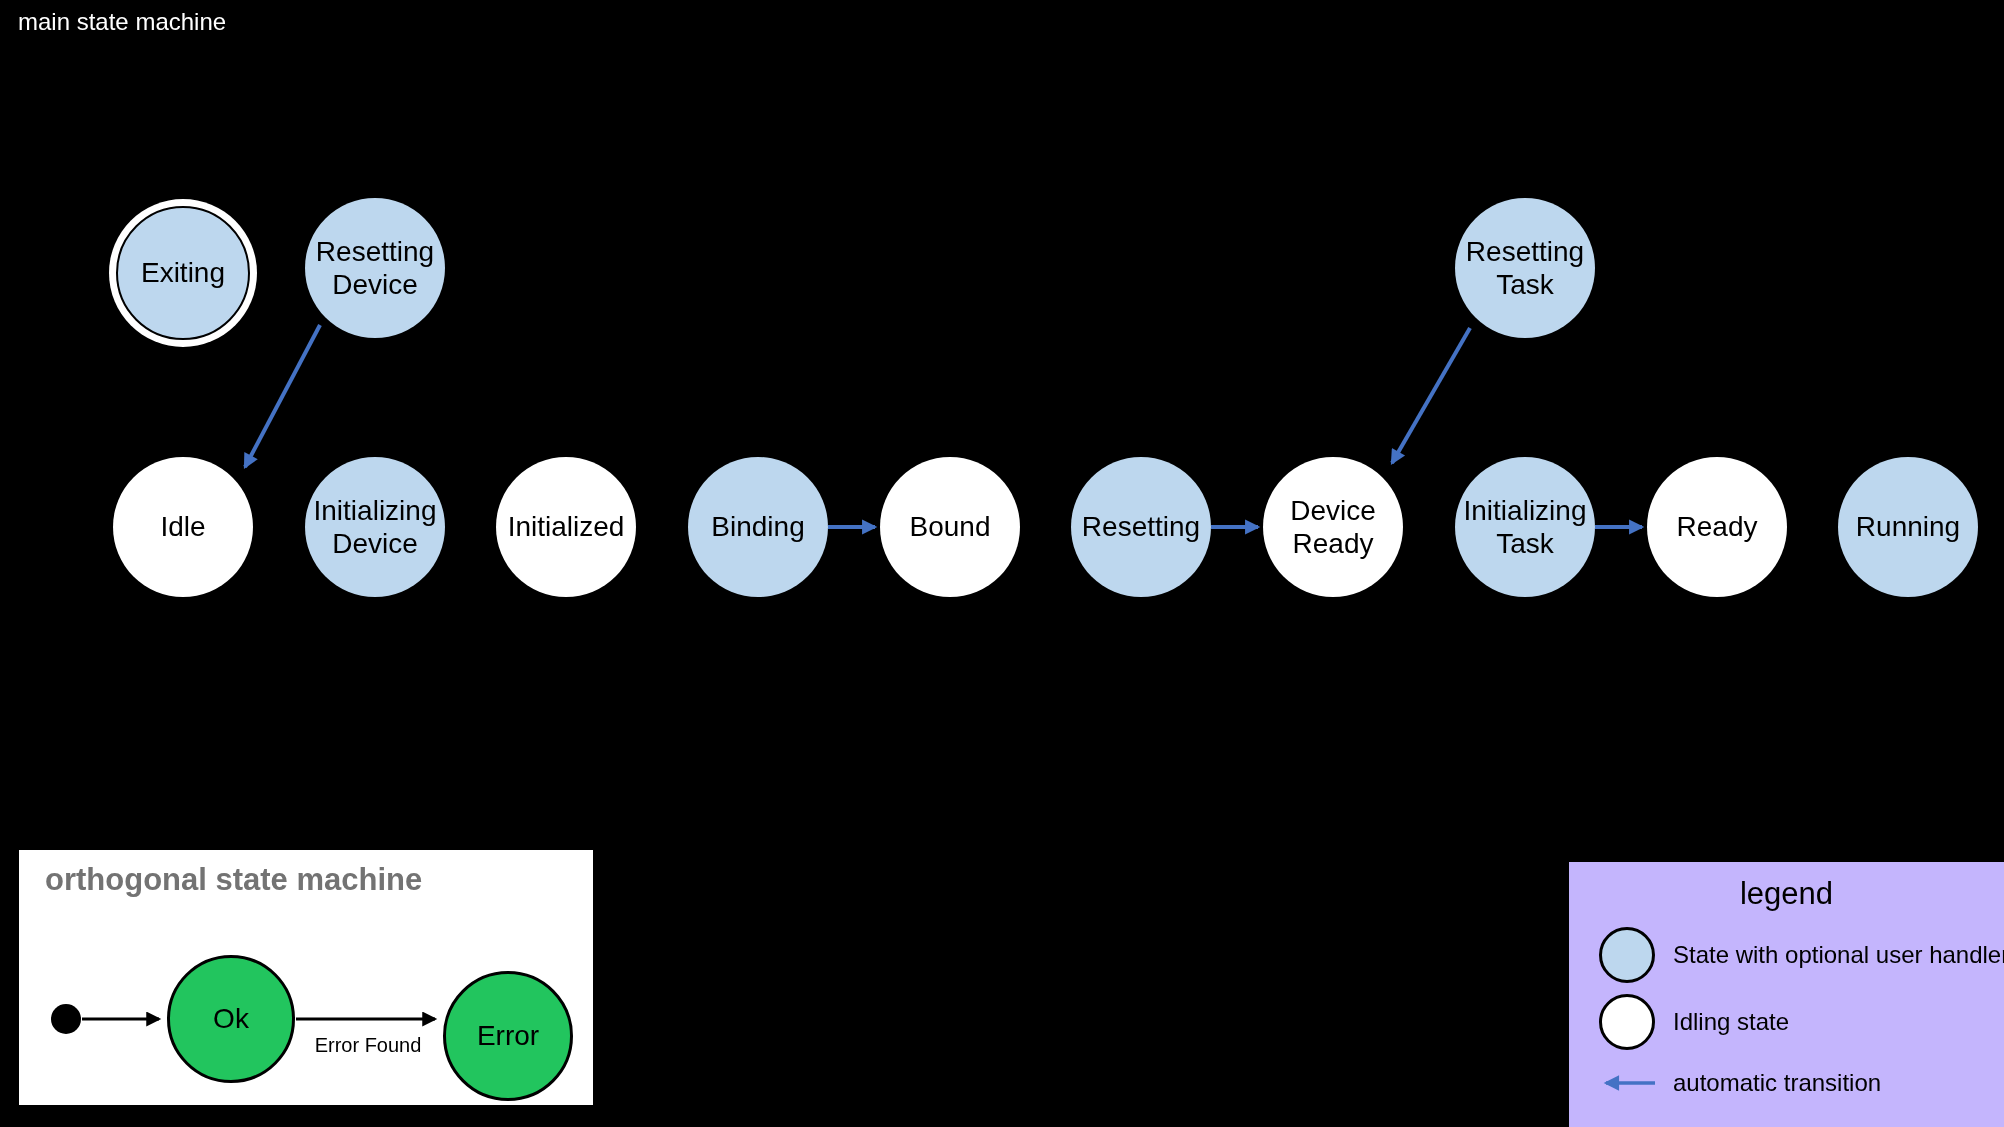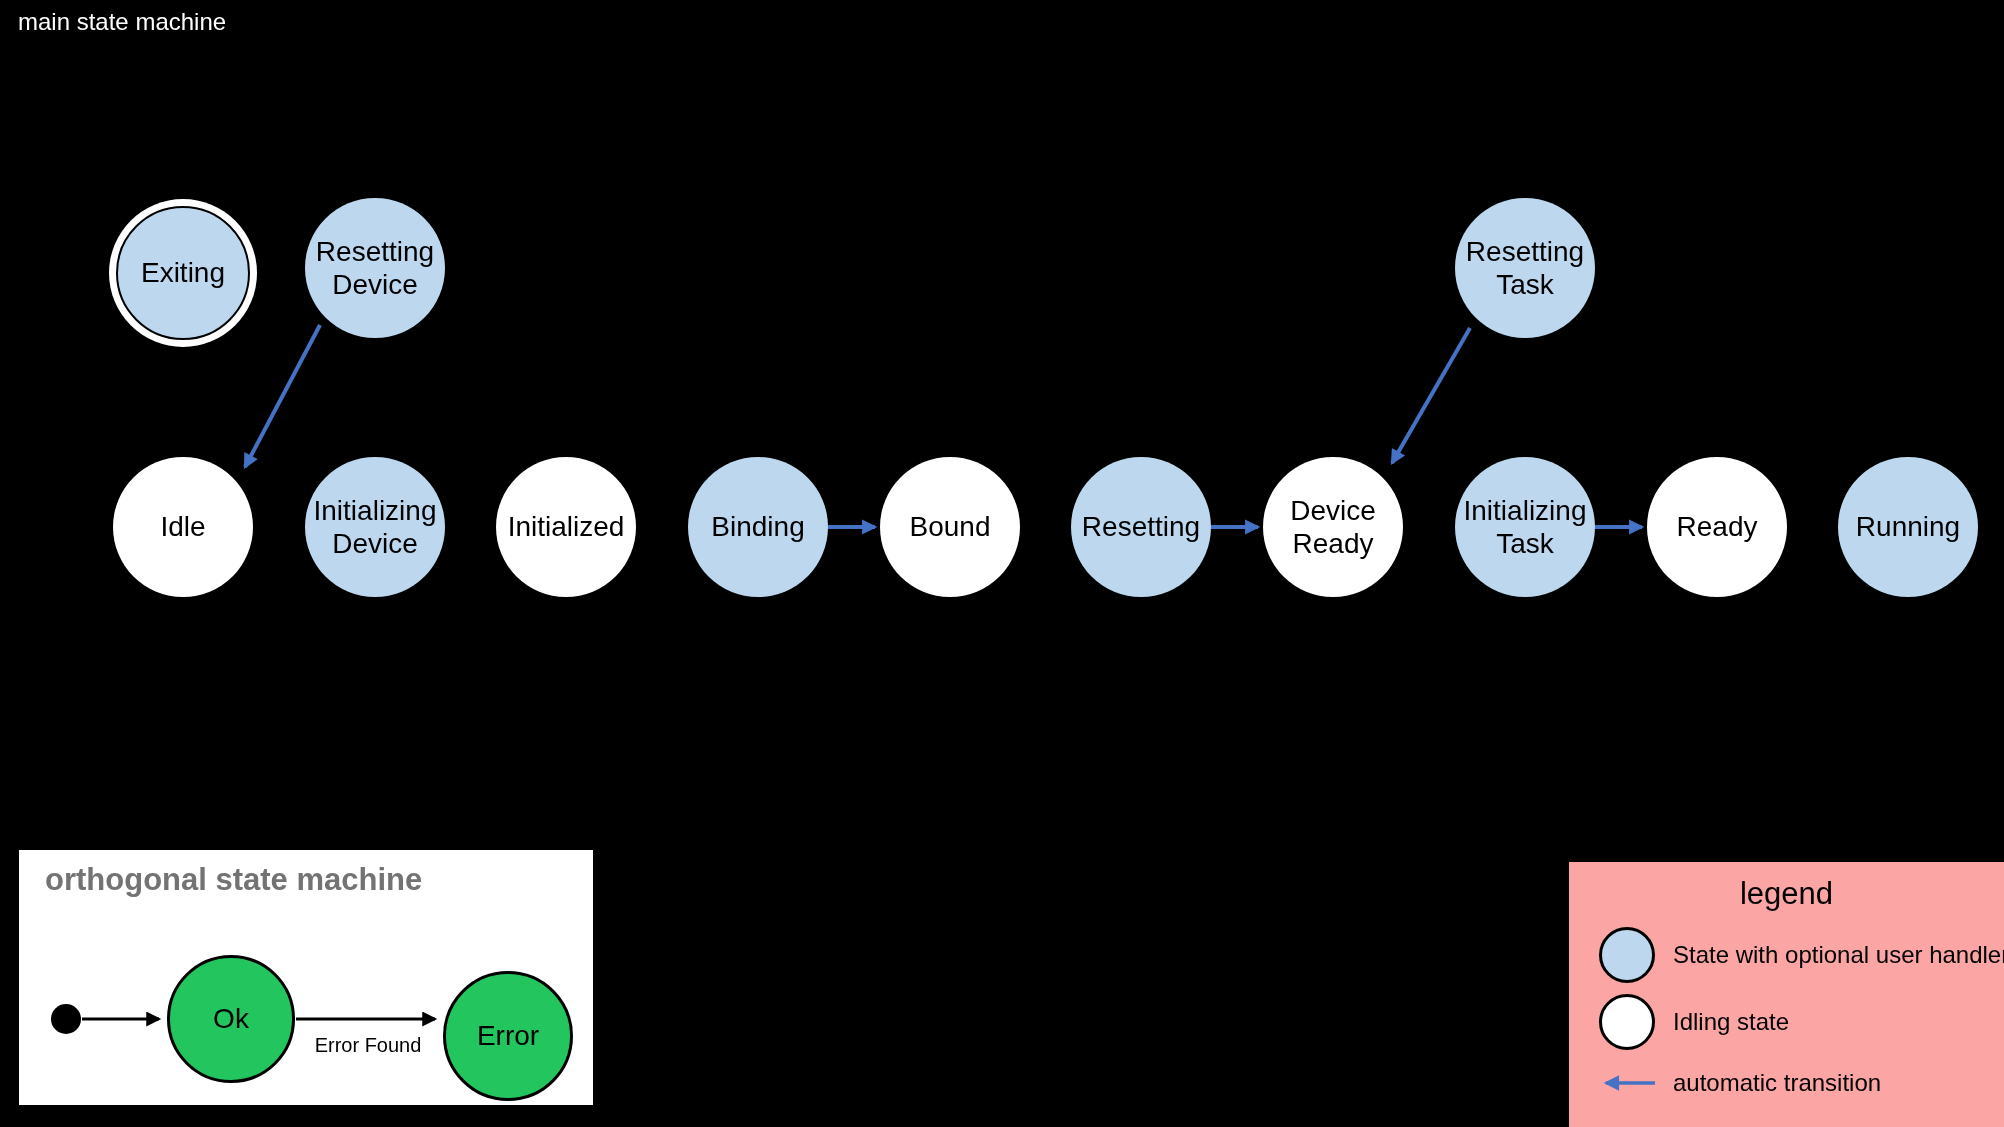--- a/index.html
+++ b/index.html
@@ -97,21 +97,21 @@
     font-size: 20px;
     white-space: nowrap;
   }
   
   .legend-box {
     position: absolute;
     left: 1569px;
     top: 862px;
     width: 435px;
     height: 265px;
-    background: #fca5a5;
+    background: #c4b5fd;
   }
   .legend-title {
     position: absolute;
     left: 0;
     top: 14px;
     width: 100%;
     text-align: center;
     color: #000000;
     font-size: 31px;
   }

